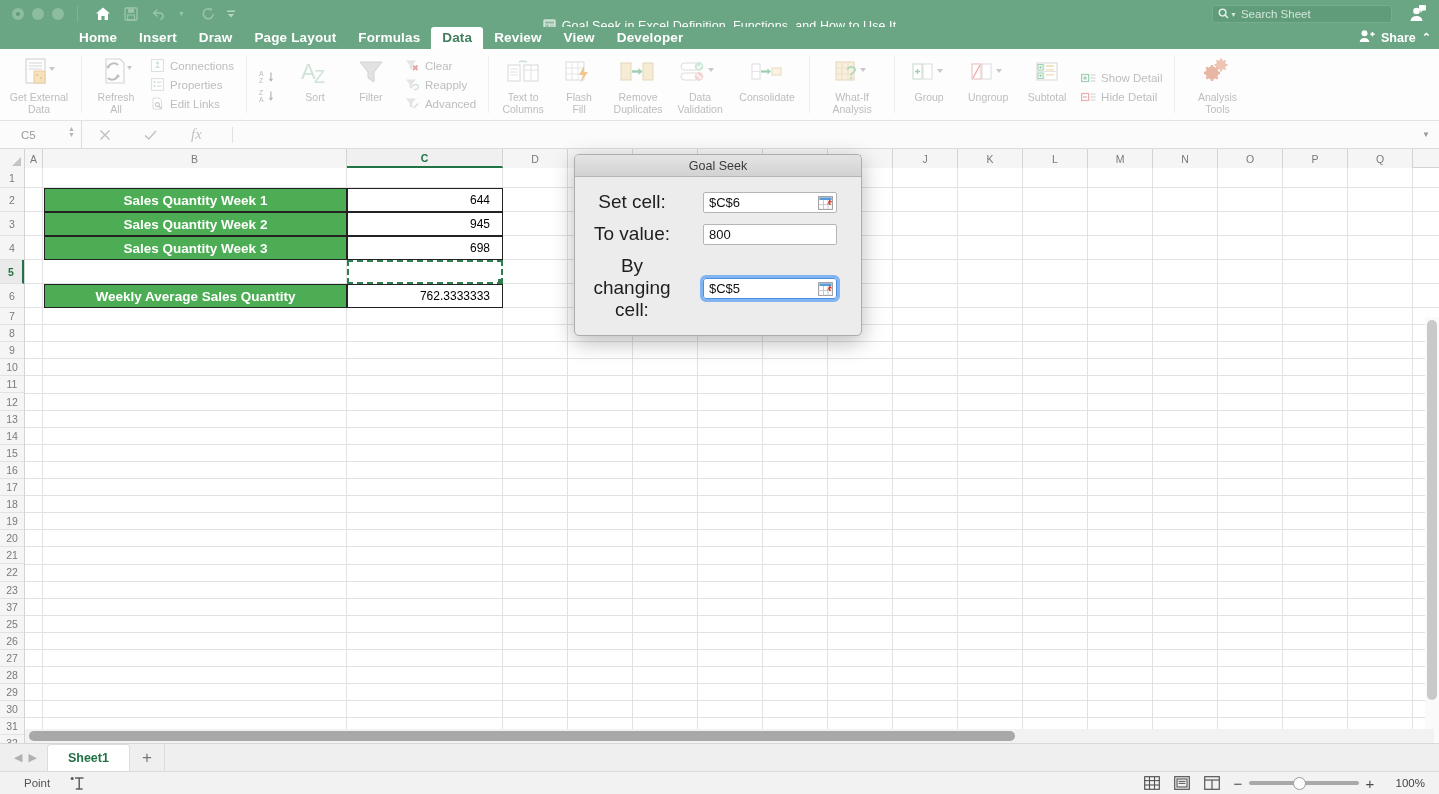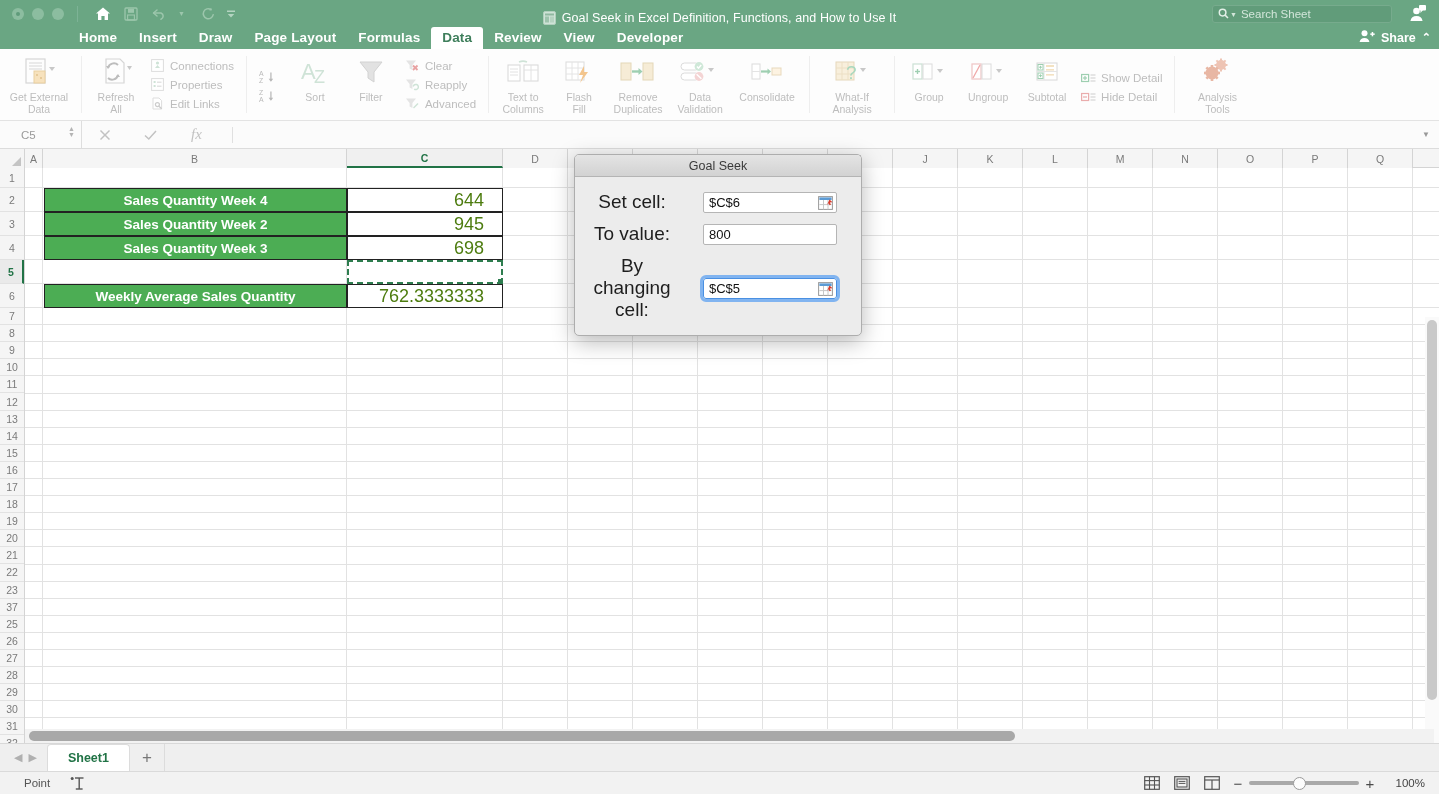--- a/index.html
+++ b/index.html
@@ -28,21 +28,21 @@
   .qat { display: flex; align-items: center; gap: 0px; }
   .qat-btn {
     width: 28px; height: 22px; display: flex; align-items: center; justify-content: center;
     color: #ffffff;
   }
   .qat-btn.dim { color: #9cc6ac; }
   .qat-btn.tiny { width: 20px; }
   .dd-caret { font-size: 7px; color: #9cc6ac; margin-left: -3px; }
 
   .title-center {
-    position: absolute; left: 0; right: 0; top: 4px; height: 27px;
+    position: absolute; left: 0; right: 0; top: 12px; height: 27px;
     display: flex; align-items: center; justify-content: center;
     pointer-events: none;
   }
   .title-text {
     color: #ffffff; font-size: 12.5px; letter-spacing: .1px;
     display: flex; align-items: center; gap: 6px;
   }
   .doc-ico { width: 13px; height: 14px; display:inline-block; }
 
   .search-box {
@@ -161,22 +161,22 @@
 
   .dcell {
     position: absolute; display: flex; align-items: center;
     font-size: 13px; box-sizing: border-box;
   }
   .dcell.lbl {
     background: #4cad54; color: #ffffff; font-weight: bold;
     justify-content: center; border: 1px solid #222; font-size: 13.5px;
   }
   .dcell.val {
-    background: #ffffff; color: #4d7c0f; justify-content: flex-end;
-    padding-right: 18px; border: 1px solid #222; font-size: 18px;
+    background: #ffffff; color: #000000; justify-content: flex-end;
+    padding-right: 12px; border: 1px solid #222; font-size: 12px;
   }
   .dcell.active {
     border: 2px dashed #2e7d4f; background:#ffffff;
   }
   .ant-handle { position:absolute; right:-2px; bottom:-2px; width:5px;height:5px;background:#2e7d4f;}
 
   
   .hscroll {
     position: absolute; left: 25px; top: 729px; width: 1409px; height: 14px;
     background: #f2f2f2;
@@ -836,21 +836,21 @@
         <div class="gridline-v" style="left: 802px;"></div>
         <div class="gridline-v" style="left: 867px;"></div>
         <div class="gridline-v" style="left: 932px;"></div>
         <div class="gridline-v" style="left: 997px;"></div>
         <div class="gridline-v" style="left: 1062px;"></div>
         <div class="gridline-v" style="left: 1127px;"></div>
         <div class="gridline-v" style="left: 1192px;"></div>
         <div class="gridline-v" style="left: 1257px;"></div>
         <div class="gridline-v" style="left: 1322px;"></div>
         <div class="gridline-v" style="left: 1387px;"></div>
-        <div class="dcell lbl" style="left: 19px; top: 20px; width: 303px; height: 24px;">Sales Quantity Week 4</div>
+        <div class="dcell lbl" style="left: 19px; top: 20px; width: 303px; height: 24px;">Sales Quantity Week 1</div>
         <div class="dcell val" style="left: 322px; top: 20px; width: 156px; height: 24px;">644</div>
         <div class="dcell lbl" style="left: 19px; top: 44px; width: 303px; height: 24px;">Sales Quantity Week 2</div>
         <div class="dcell val" style="left: 322px; top: 44px; width: 156px; height: 24px;">945</div>
         <div class="dcell lbl" style="left: 19px; top: 68px; width: 303px; height: 24px;">Sales Quantity Week 3</div>
         <div class="dcell val" style="left: 322px; top: 68px; width: 156px; height: 24px;">698</div>
         <div class="dcell val active" style="left: 322px; top: 92px; width: 156px; height: 24px;">
           <span class="ant-handle"></span>
         </div>
         <div class="dcell lbl" style="left: 19px; top: 116px; width: 303px; height: 24px;">Weekly Average Sales Quantity</div>
         <div class="dcell val" style="left: 322px; top: 116px; width: 156px; height: 24px;">762.3333333</div>

